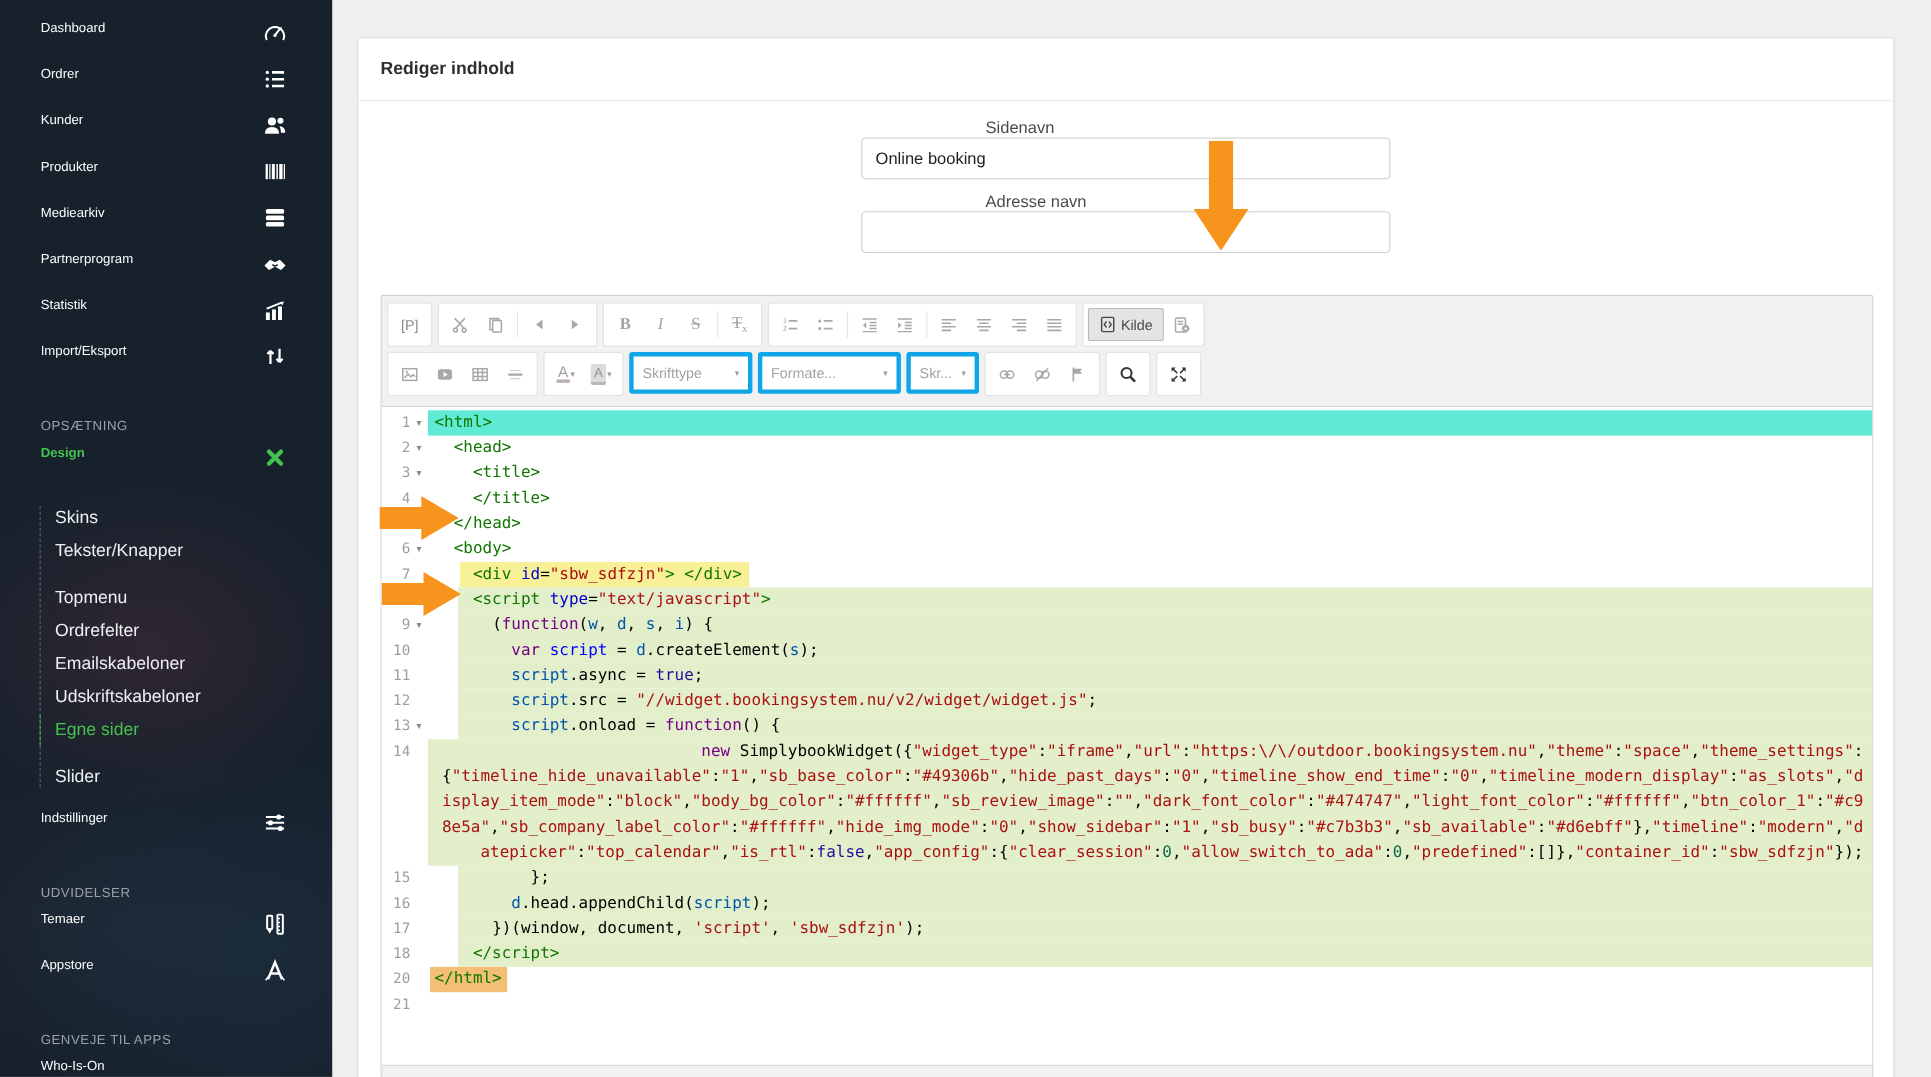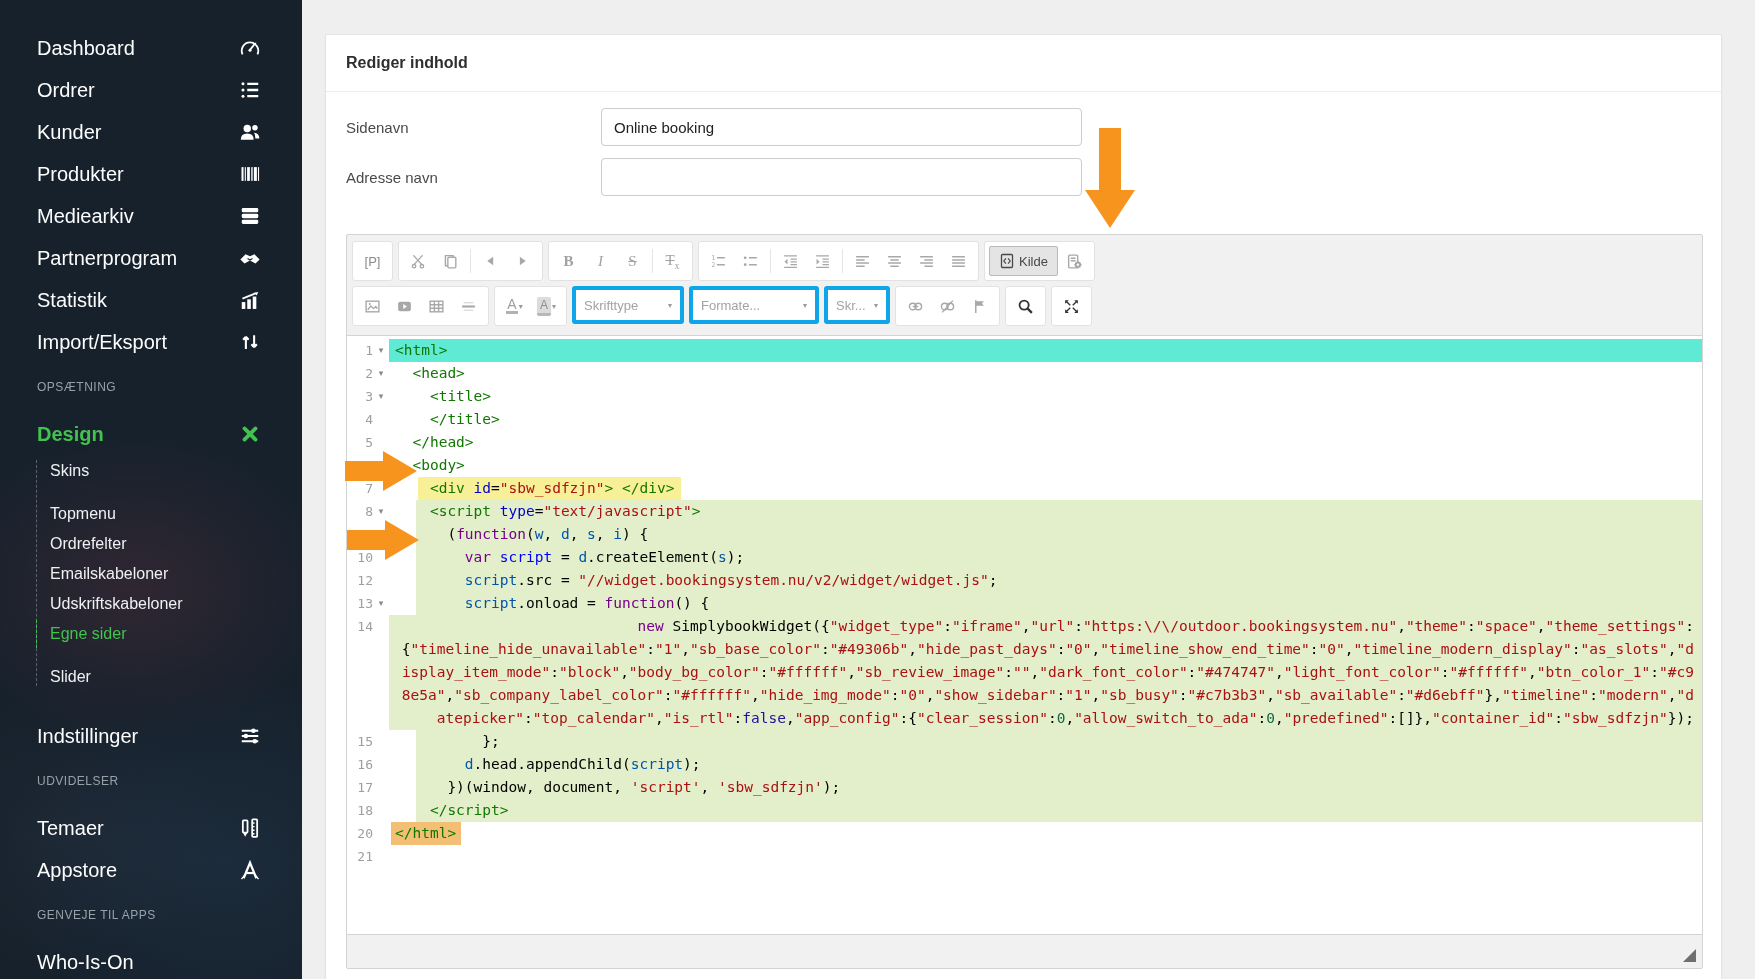--- a/index.html
+++ b/index.html
@@ -8,42 +8,42 @@
 
   
   .sidebar{position:absolute;left:0;top:0;width:302px;height:979px;color:#fff;
     background:
       radial-gradient(280px 220px at 45% 60%, rgba(150,60,75,.20), transparent 70%),
       radial-gradient(320px 260px at 75% 88%, rgba(55,90,125,.18), transparent 72%),
       radial-gradient(240px 200px at 20% 85%, rgba(70,70,90,.14), transparent 70%),
       #16212c;
     overflow:hidden;}
   .nav{padding-top:18px;}
-  .nav-item{height:42px;display:flex;align-items:flex-end;justify-content:space-between;
-    padding:0 40px 0 37px;font-size:20px;color:#fdfdfd;cursor:pointer;}
+  .nav-item{height:42px;display:flex;align-items:flex-start;justify-content:space-between;
+    padding:0 40px 0 37px;font-size:12px;color:#fdfdfd;cursor:pointer;}
   .nav-item .ico{width:24px;height:24px;display:flex;align-items:center;justify-content:center;color:#fff;}
   .nav-item.green{color:#42c24f;font-weight:bold;}
   .nav-item.green .ico{color:#42c24f;}
   .nav-section{margin:26px 0 10px;padding:0 37px;font-size:12px;letter-spacing:.5px;color:#99a1a8;}
   .subnav{position:relative;margin:10px 0 6px;}
   .subnav::before{content:"";position:absolute;left:36px;top:4px;bottom:6px;border-left:1px dashed #59646e;}
   .sub-group{margin-bottom:13px;}
   .sub-item{position:relative;height:30px;line-height:30px;padding-left:50px;font-size:16px;color:#eef1f3;cursor:pointer;}
   .sub-item.active{color:#42c24f;}
   .sub-item.active::before{content:"";position:absolute;left:36px;top:1px;bottom:1px;border-left:1px dashed #42c24f;}
   .mt12{margin-top:14px;gap:36px;}
 
   
   .main{position:absolute;left:302px;top:0;width:1453px;height:979px;}
   .card{position:absolute;left:23px;top:34px;width:1397px;height:1100px;background:#fff;
     border:1px solid #e4e4e4;border-radius:2px;box-shadow:0 1px 2px rgba(0,0,0,.05);box-sizing:border-box;}
   .card-header{height:56px;display:flex;align-items:center;padding:0 20px;border-bottom:1px solid #ececec;}
   .card-title{font-size:16px;font-weight:bold;color:#2e2e2e;}
   .form{padding:16px 20px 0;}
-  .form-row{display:flex;align-items:center;margin-bottom:12px;}
+  .form-row{display:flex;align-items:center;margin-bottom:12px;flex-direction:column;}
   .form-label{width:255px;font-size:15px;color:#4a4a4a;}
   .form-input{width:455px;height:36px;border:1px solid #ccc;border-radius:4px;padding:0 12px;
     font-size:15px;color:#222;font-family:"Liberation Sans",sans-serif;outline:none;background:#fff;}
 
   
   .editor{margin:38px 20px 0;width:1357px;border:1px solid #d3d3d3;background:#f1f1f1;border-radius:2px;box-sizing:border-box;}
   .toolbar{padding:6px 5px 4px;}
   .tb-row{display:flex;align-items:flex-start;gap:5px;margin-bottom:5px;}
   .tb-group{background:#fff;border:1px solid #e2e2e2;border-radius:3px;height:38px;display:flex;
     align-items:center;padding:0 4px;gap:1px;}
@@ -196,20 +196,21 @@
           <span class="ico">
             <svg viewBox="0 0 16 16" width="22" height="22" fill="none" stroke="currentColor" stroke-width="1.3">
               <rect x="6.6" y="1" width="2.8" height="14" rx="1.3" transform="rotate(45 8 8)" fill="currentColor" stroke="none"></rect>
               <rect x="6.6" y="1" width="2.8" height="14" rx="1.3" transform="rotate(-45 8 8)" fill="currentColor" stroke="none"></rect>
             </svg>
           </span>
         </div>
         <div class="subnav">
           <div class="sub-group">
             <div class="sub-item">Skins</div>
+            <div class="sub-item">Tekster/Knapper</div>
           </div>
           <div class="sub-group">
             <div class="sub-item">Topmenu</div>
             <div class="sub-item">Ordrefelter</div>
             <div class="sub-item">Emailskabeloner</div>
             <div class="sub-item">Udskriftskabeloner</div>
             <div class="sub-item active">Egne sider</div>
           </div>
           <div class="sub-group">
             <div class="sub-item">Slider</div>
@@ -568,20 +569,25 @@
             </div>
             <div class="code-line row-green">
               <span class="ln">9</span>
               <span class="fold">▾</span>
               <pre class="code-text">      <span class="tk-p">(</span><span class="tk-k">function</span><span class="tk-p">(</span><span class="tk-v">w</span><span class="tk-p">, </span><span class="tk-v">d</span><span class="tk-p">, </span><span class="tk-v">s</span><span class="tk-p">, </span><span class="tk-v">i</span><span class="tk-p">) {</span></pre>
             </div>
             <div class="code-line row-green">
               <span class="ln">10</span>
               <span class="fold"></span>
               <pre class="code-text">        <span class="tk-k">var</span><span class="tk-p"> </span><span class="tk-d">script</span><span class="tk-p"> = </span><span class="tk-v">d</span><span class="tk-p">.createElement(</span><span class="tk-v">s</span><span class="tk-p">);</span></pre>
+            </div>
+            <div class="code-line row-green">
+              <span class="ln">11</span>
+              <span class="fold"></span>
+              <pre class="code-text">        <span class="tk-v">script</span><span class="tk-p">.async = </span><span class="tk-a">true</span><span class="tk-p">;</span></pre>
             </div>
             <div class="code-line row-green">
               <span class="ln">12</span>
               <span class="fold"></span>
               <pre class="code-text">        <span class="tk-v">script</span><span class="tk-p">.src = </span><span class="tk-s">"//widget.bookingsystem.nu/v2/widget/widget.js"</span><span class="tk-p">;</span></pre>
             </div>
             <div class="code-line row-green">
               <span class="ln">13</span>
               <span class="fold">▾</span>
               <pre class="code-text">        <span class="tk-v">script</span><span class="tk-p">.onload = </span><span class="tk-k">function</span><span class="tk-p">() {</span></pre>

